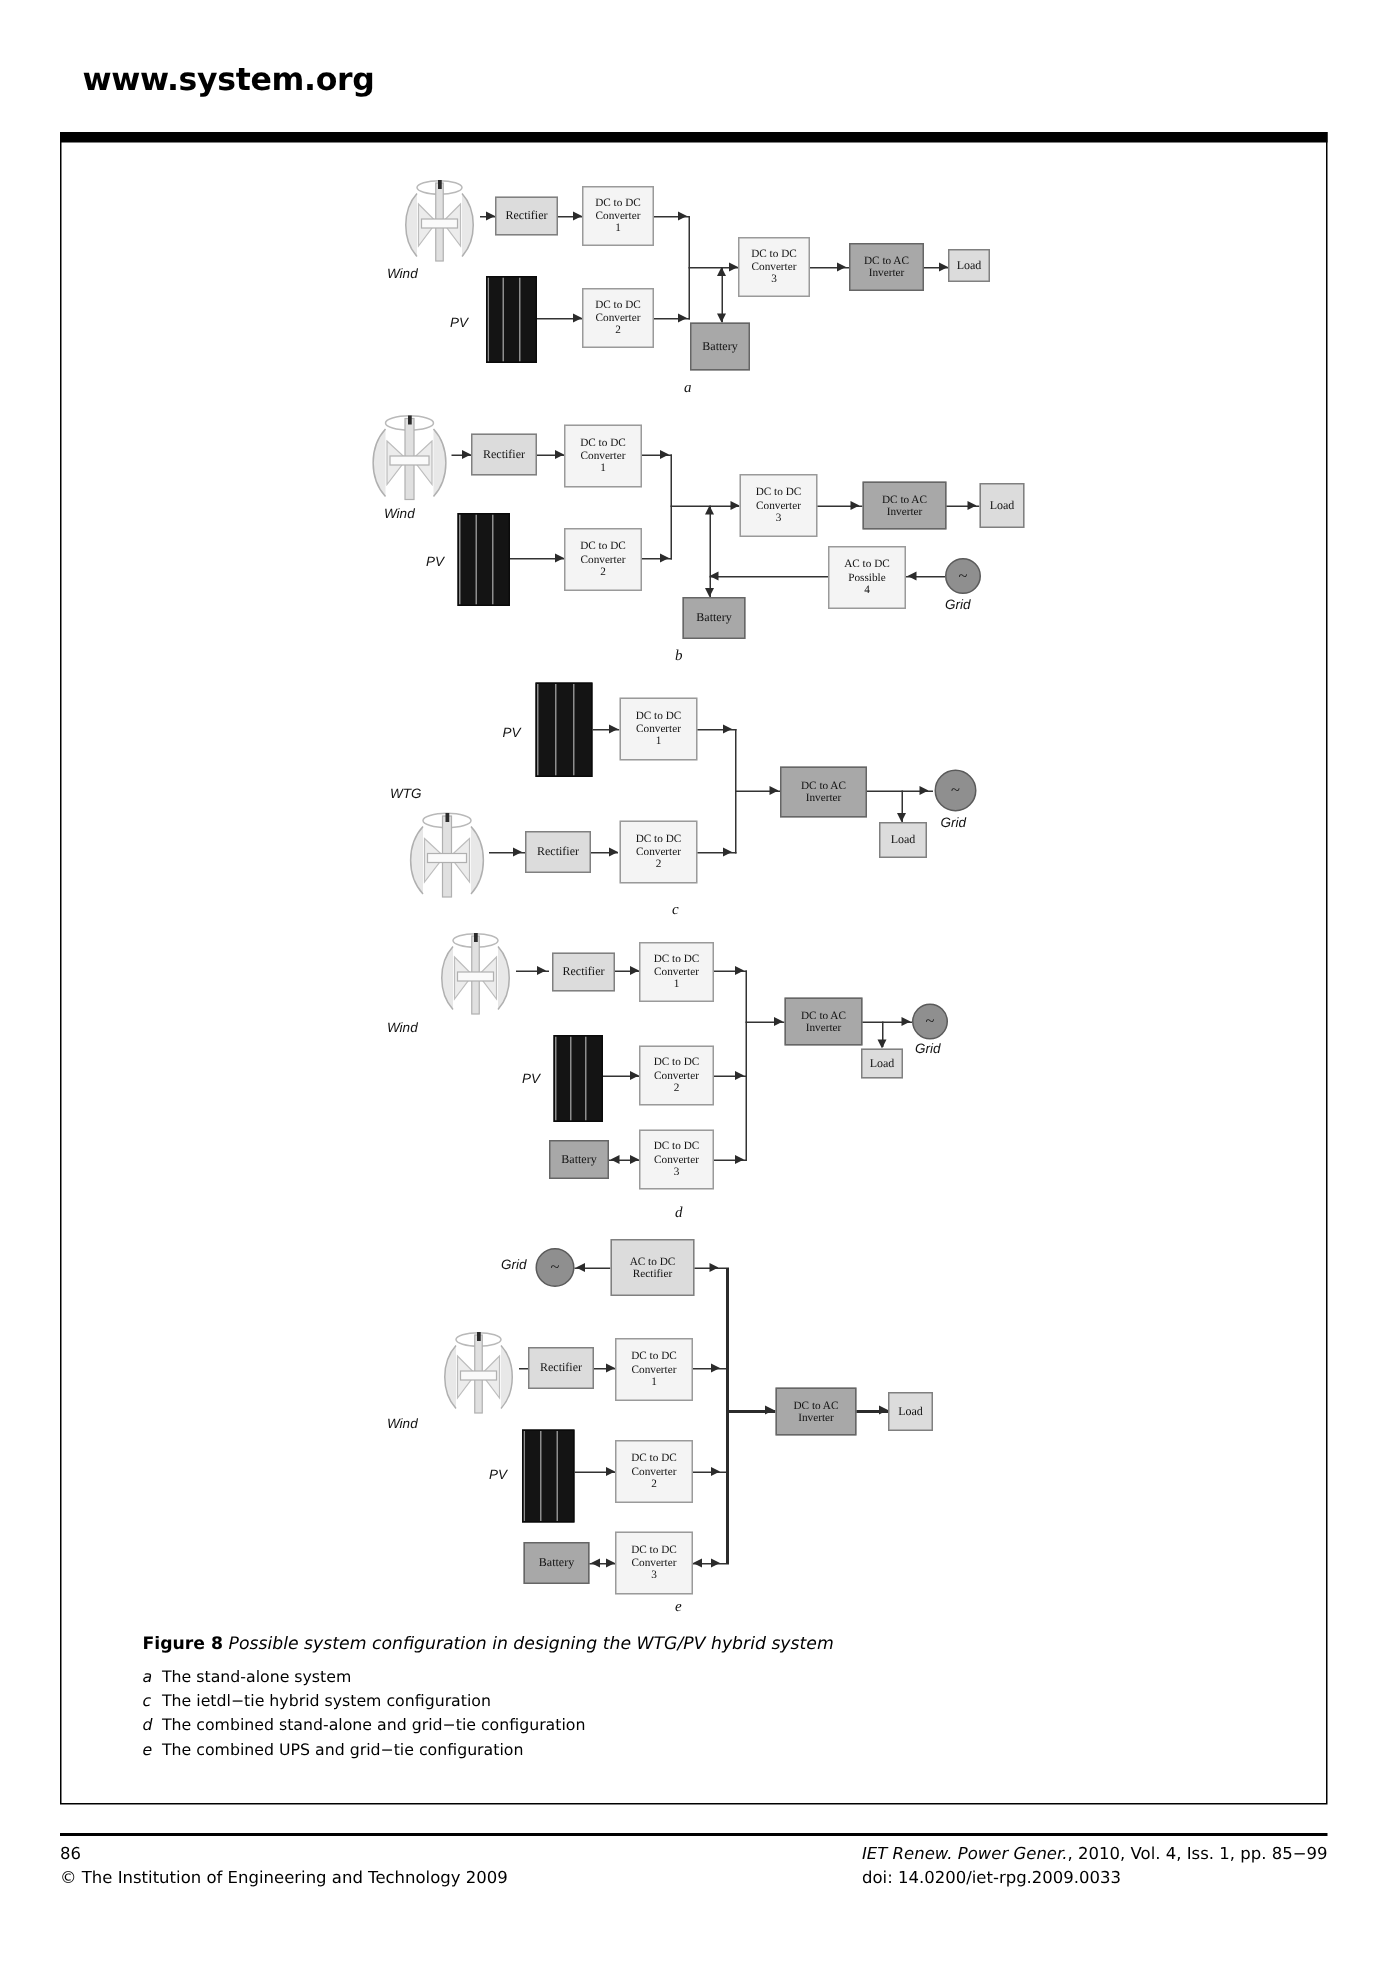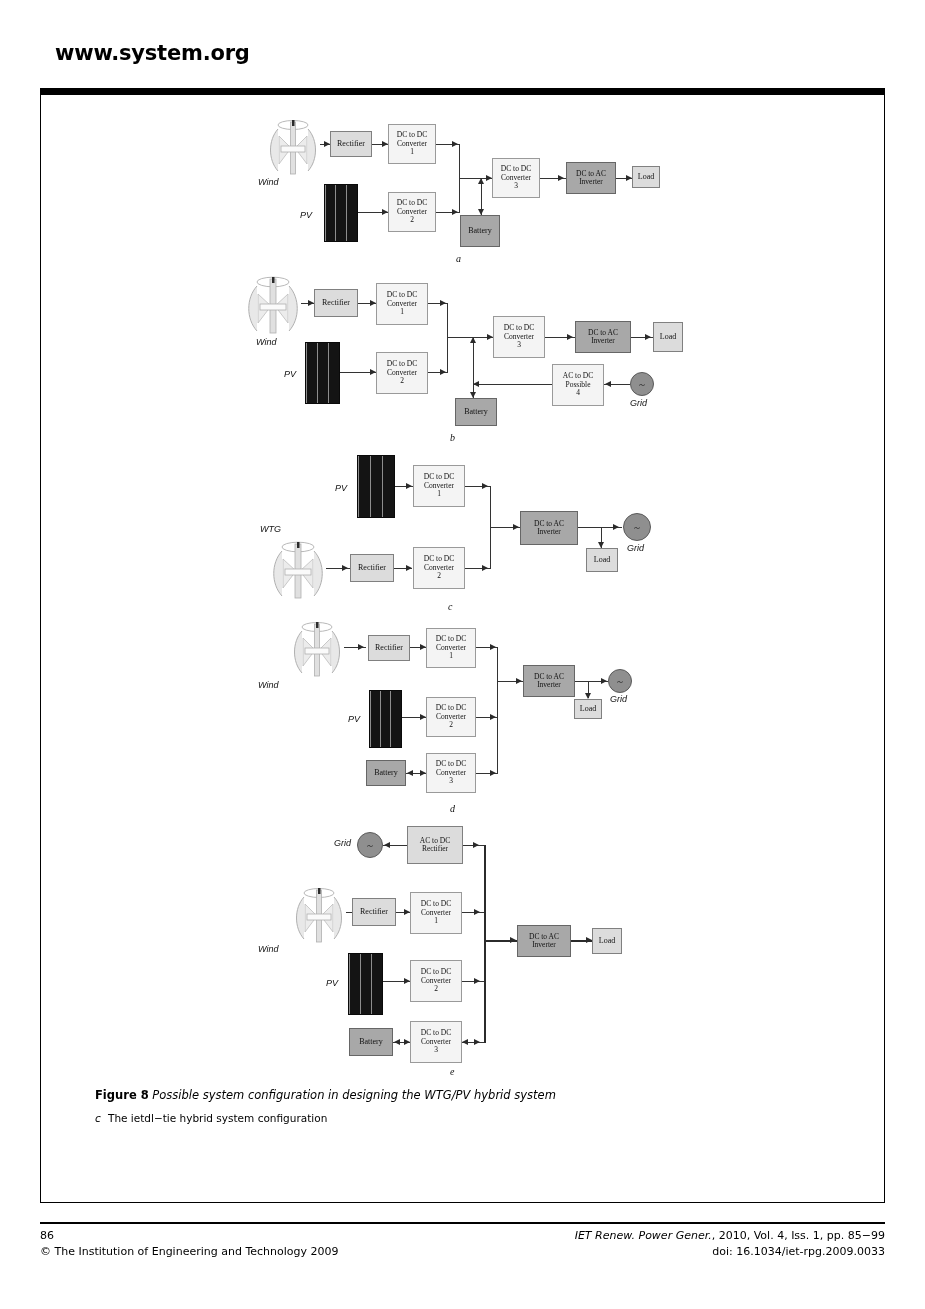--- a/index.html
+++ b/index.html
@@ -141,21 +141,21 @@
   
   .footer-rule{
     position:absolute; left:40px; top:1222px; width:845px; height:2px; background:#000;
   }
   .footer-left{
     position:absolute; left:40px; top:1228px;
     font-size:11px; line-height:1.45;
     font-family:"DejaVu Sans", sans-serif;
   }
   .footer-right{
-    position:absolute; right:40px; top:1228px; text-align:right;
+    position:absolute; right:40px; top:1228px; text-align:left;
     font-size:11px; line-height:1.45;
     font-family:"DejaVu Sans", sans-serif;
   }
   .footer-right .j { font-style:italic; }
 </style>
 </head>
 <body>
 
 <div class="site-url">www.system.org</div>
 
@@ -519,28 +519,37 @@
 
 <div class="sub-letter" style="left:450px;top:1066px;">e</div>
 
 <div class="caption">
   <div class="cap-title">
     <b>Figure 8</b>
     <i>Possible system configuration in designing the WTG/PV hybrid system</i>
   </div>
   <div class="cap-list">
     <div class="cap-row">
+      <em>a</em><span>The stand-alone system</span>
+    </div>
+    <div class="cap-row">
       <em>c</em><span>The ietdl−tie hybrid system configuration</span>
+    </div>
+    <div class="cap-row">
+      <em>d</em><span>The combined stand-alone and grid−tie configuration</span>
+    </div>
+    <div class="cap-row">
+      <em>e</em><span>The combined UPS and grid−tie configuration</span>
     </div>
   </div>
 </div>
 
 <div class="footer-rule"></div>
 <div class="footer-left">
   <div>86</div>
   <div>© The Institution of Engineering and Technology 2009</div>
 </div>
 <div class="footer-right">
   <div>
     <span class="j">IET Renew. Power Gener.</span><span>, 2010, Vol. 4, Iss. 1, pp. 85−99</span>
   </div>
-  <div>doi: 16.1034/iet-rpg.2009.0033</div>
+  <div>doi: 14.0200/iet-rpg.2009.0033</div>
 </div>
 
 </body></html>

